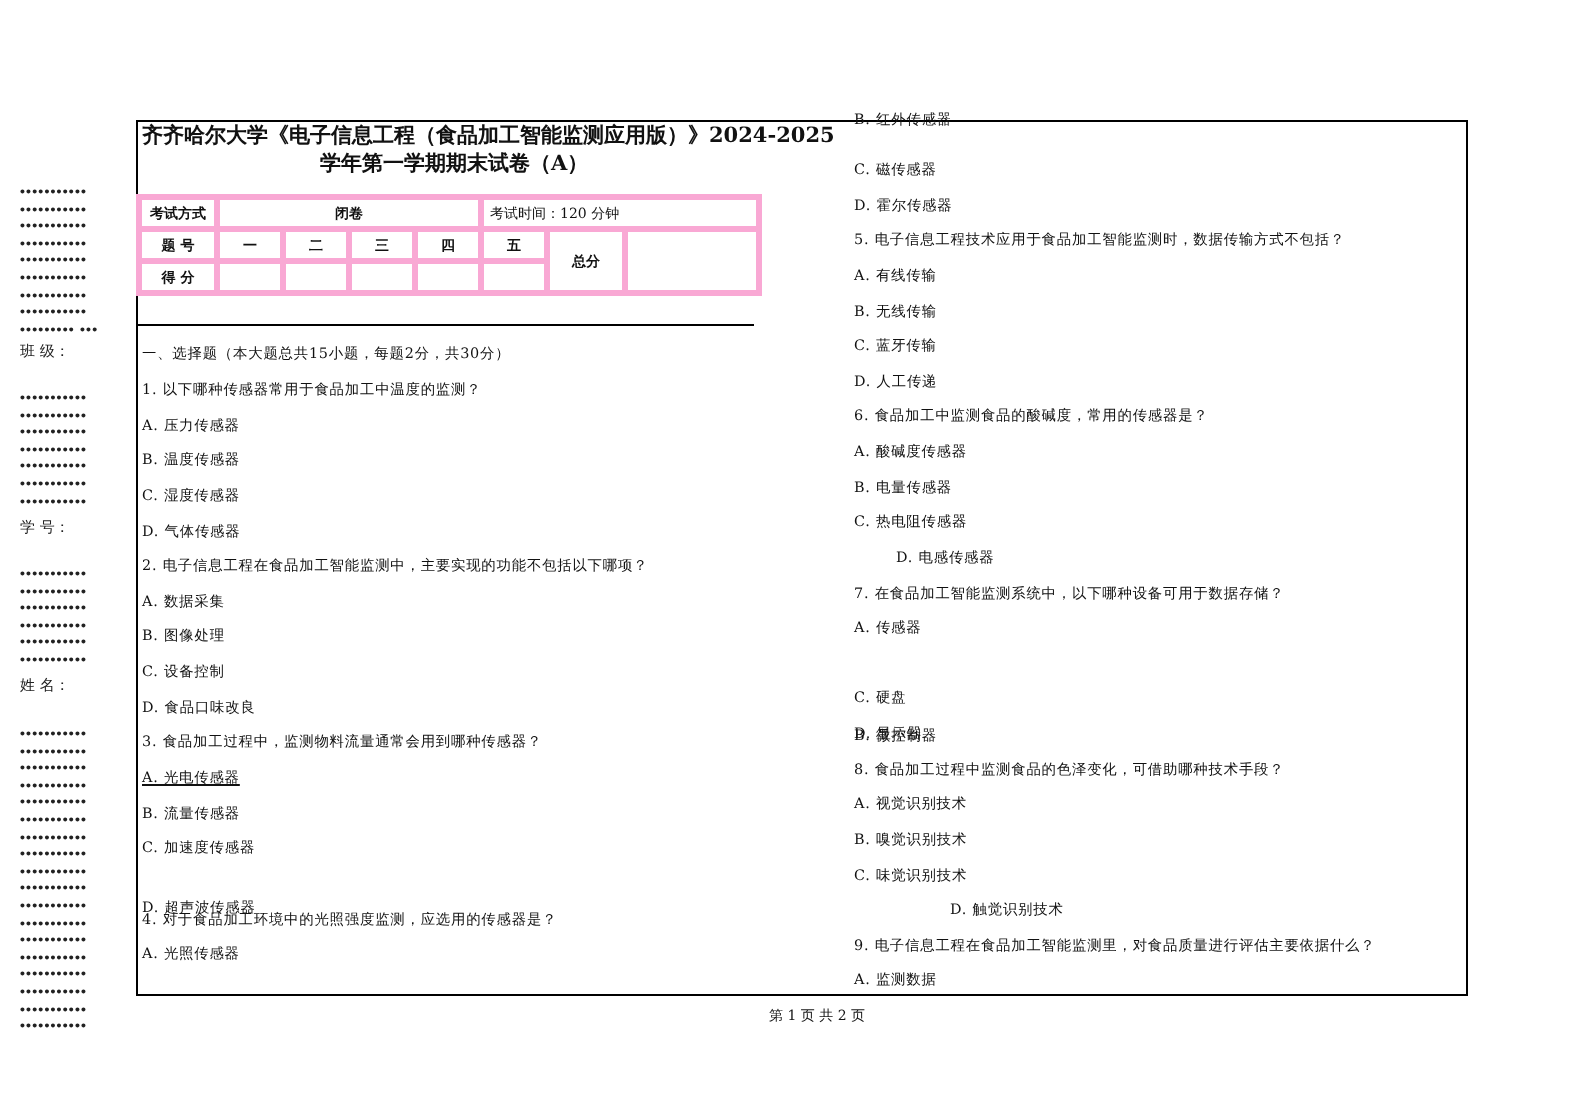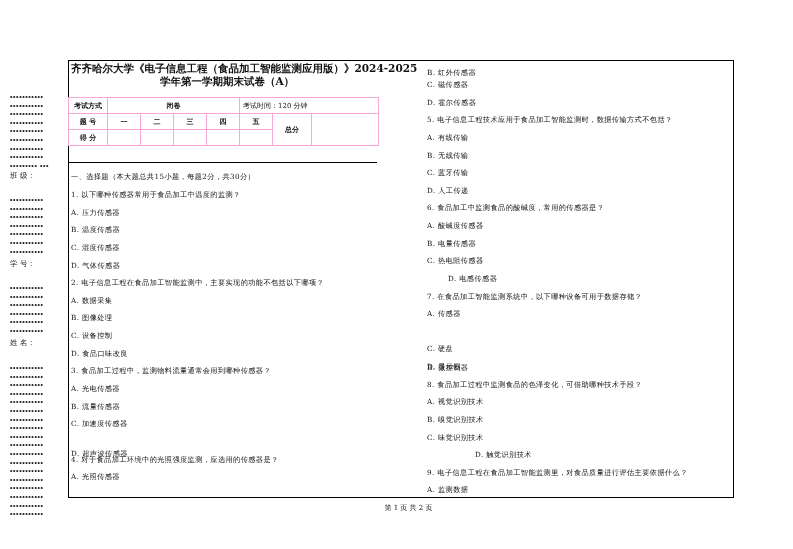--- a/index.html
+++ b/index.html
@@ -5,21 +5,21 @@
     html, body { margin:0; padding:0; background:#ffffff; }
     body { width:793px; height:549px; position:relative; overflow:hidden;
            font-family:"DejaVu Serif","Liberation Serif",serif; color:#111; }
     .margin-col { position:absolute; left:10px; top:93px; width:48px; }
     .dots { font-family:"Liberation Sans",sans-serif; font-size:7px; letter-spacing:0.6px; line-height:8.6px; color:#222; white-space:nowrap; font-weight:bold; }
     .mlabel { position:absolute; left:10px; font-size:7.5px; color:#222; }
     .frame { position:absolute; left:68px; top:60px; width:666px; height:438px; border:1.3px solid #000; box-sizing:border-box; }
     .title { position:absolute; left:71px; top:61px; font-size:10.5px; font-weight:bold; line-height:14px; white-space:nowrap; }
     .subtitle { position:absolute; left:160px; top:75px; font-size:10.5px; font-weight:bold; white-space:nowrap; }
     table.info { position:absolute; left:68px; top:97px; border-collapse:collapse; font-size:7px; }
-    table.info td { border:1px solid #f9a8d4; height:16px; padding:0 3px; text-align:center; font-weight:bold; box-sizing:border-box; }
+    table.info td { border:3px solid #f9a8d4; height:16px; padding:0 3px; text-align:center; font-weight:bold; box-sizing:border-box; }
     table.info td.light { font-weight:normal; text-align:left; }
     .sep { position:absolute; left:68px; top:162px; width:309px; border-top:1px solid #000; }
     .q { position:absolute; font-size:7.2px; white-space:nowrap; letter-spacing:0.4px; }
     .footer { position:absolute; left:12px; width:793px; top:503px; text-align:center; font-size:7px; }
   </style>
 </head>
 <body>
 
 <div class="margin-col">
   <div class="dots">
@@ -123,30 +123,30 @@
   <div class="q" style="left:71px;top:208px;">A. 压力传感器</div>
   <div class="q" style="left:71px;top:225px;">B. 温度传感器</div>
   <div class="q" style="left:71px;top:243px;">C. 湿度传感器</div>
   <div class="q" style="left:71px;top:261px;">D. 气体传感器</div>
   <div class="q" style="left:71px;top:278px;">2. 电子信息工程在食品加工智能监测中，主要实现的功能不包括以下哪项？</div>
   <div class="q" style="left:71px;top:296px;">A. 数据采集</div>
   <div class="q" style="left:71px;top:313px;">B. 图像处理</div>
   <div class="q" style="left:71px;top:331px;">C. 设备控制</div>
   <div class="q" style="left:71px;top:349px;">D. 食品口味改良</div>
   <div class="q" style="left:71px;top:366px;">3. 食品加工过程中，监测物料流量通常会用到哪种传感器？</div>
-  <div class="q" style="left:71px;top:384px;">A. 光电传感器</div>
+  <div class="q" style="left:71px;top:384px;text-decoration:underline;">A. 光电传感器</div>
   <div class="q" style="left:71px;top:402px;">B. 流量传感器</div>
   <div class="q" style="left:71px;top:419px;">C. 加速度传感器</div>
   <div class="q" style="left:71px;top:437px;margin-top:12px;">D. 超声波传感器</div>
   <div class="q" style="left:71px;top:455px;">4. 对于食品加工环境中的光照强度监测，应选用的传感器是？</div>
   <div class="q" style="left:71px;top:472px;">A. 光照传感器</div>
 </div>
 
 <div id="right-col">
-  <div class="q" style="left:427px;top:68px;text-align:right;">B. 红外传感器</div>
+  <div class="q" style="left:427px;top:55px;text-align:right;">B. 红外传感器</div>
   <div class="q" style="left:427px;top:80px;">C. 磁传感器</div>
   <div class="q" style="left:427px;top:98px;">D. 霍尔传感器</div>
   <div class="q" style="left:427px;top:115px;">5. 电子信息工程技术应用于食品加工智能监测时，数据传输方式不包括？</div>
   <div class="q" style="left:427px;top:133px;">A. 有线传输</div>
   <div class="q" style="left:427px;top:151px;">B. 无线传输</div>
   <div class="q" style="left:427px;top:168px;">C. 蓝牙传输</div>
   <div class="q" style="left:427px;top:186px;">D. 人工传递</div>
   <div class="q" style="left:427px;top:203px;">6. 食品加工中监测食品的酸碱度，常用的传感器是？</div>
   <div class="q" style="left:427px;top:221px;">A. 酸碱度传感器</div>
   <div class="q" style="left:427px;top:239px;">B. 电量传感器</div>

